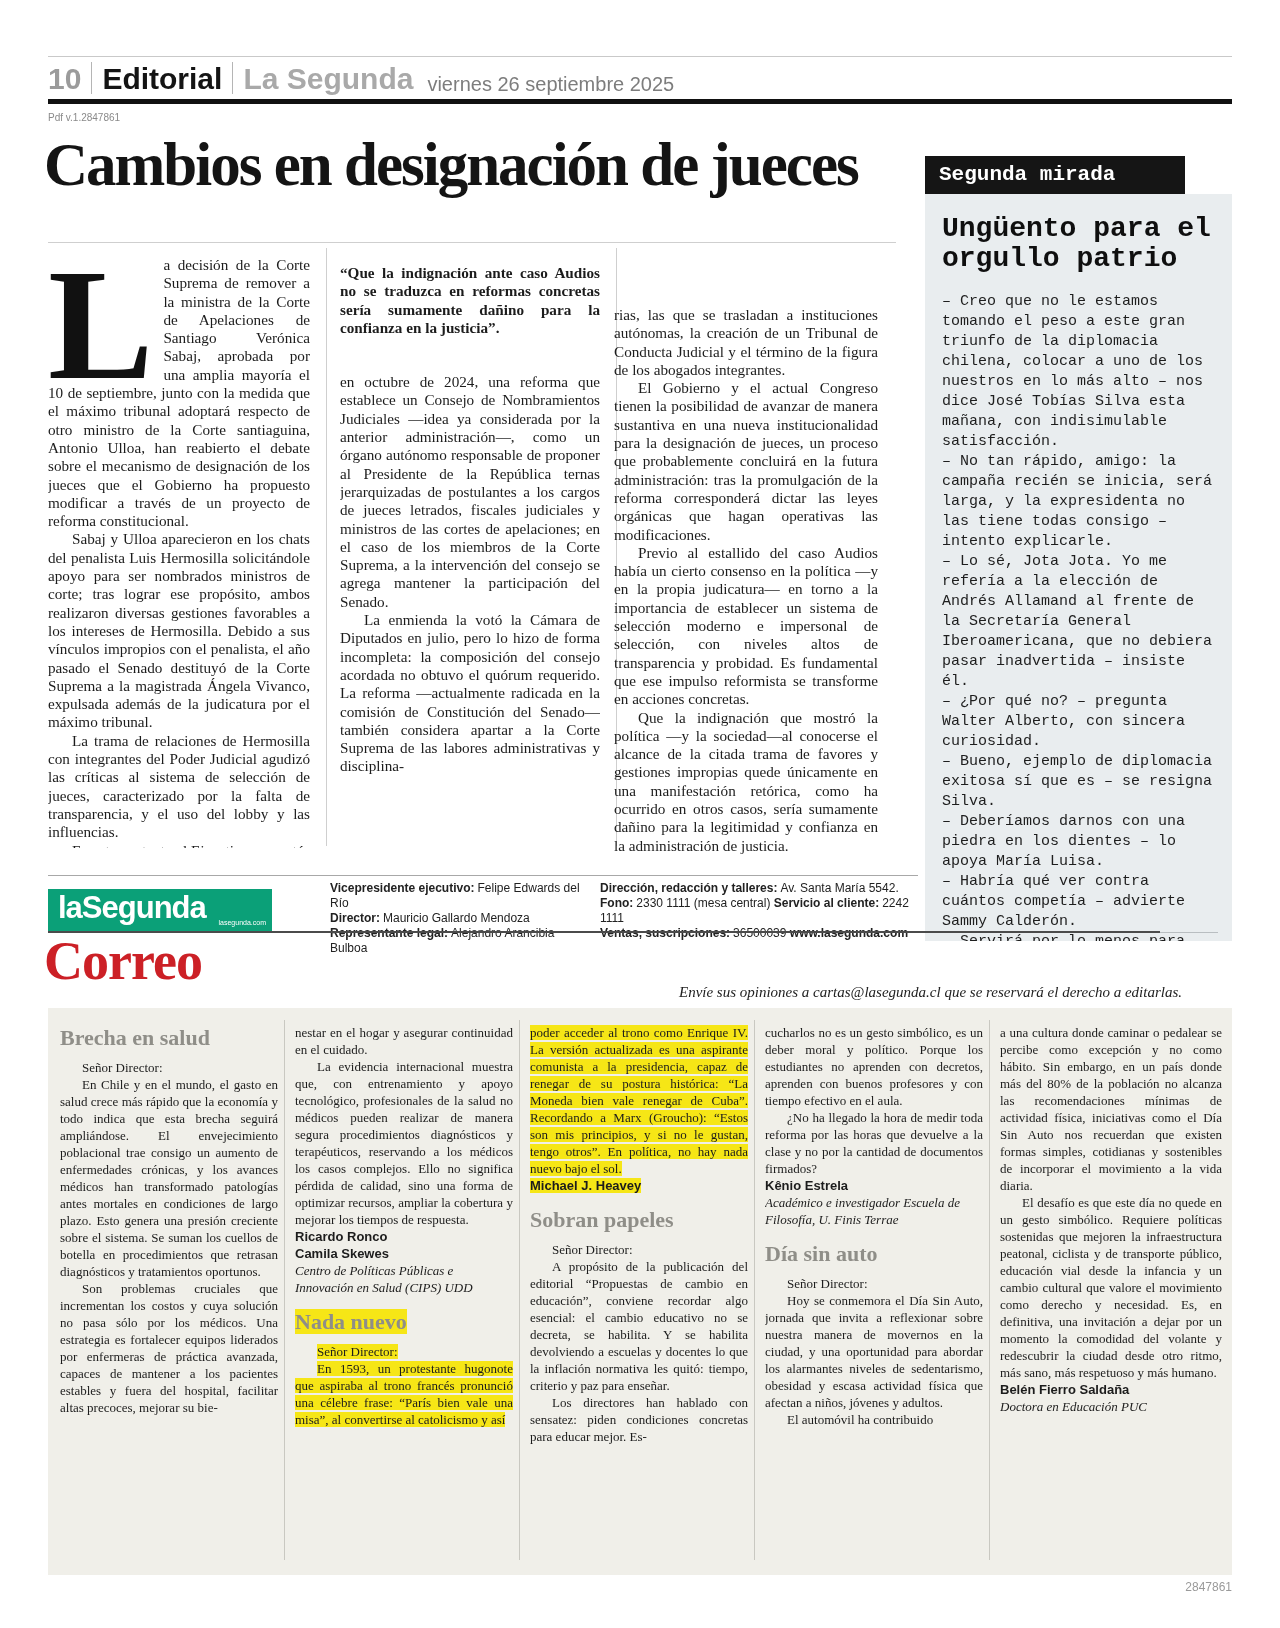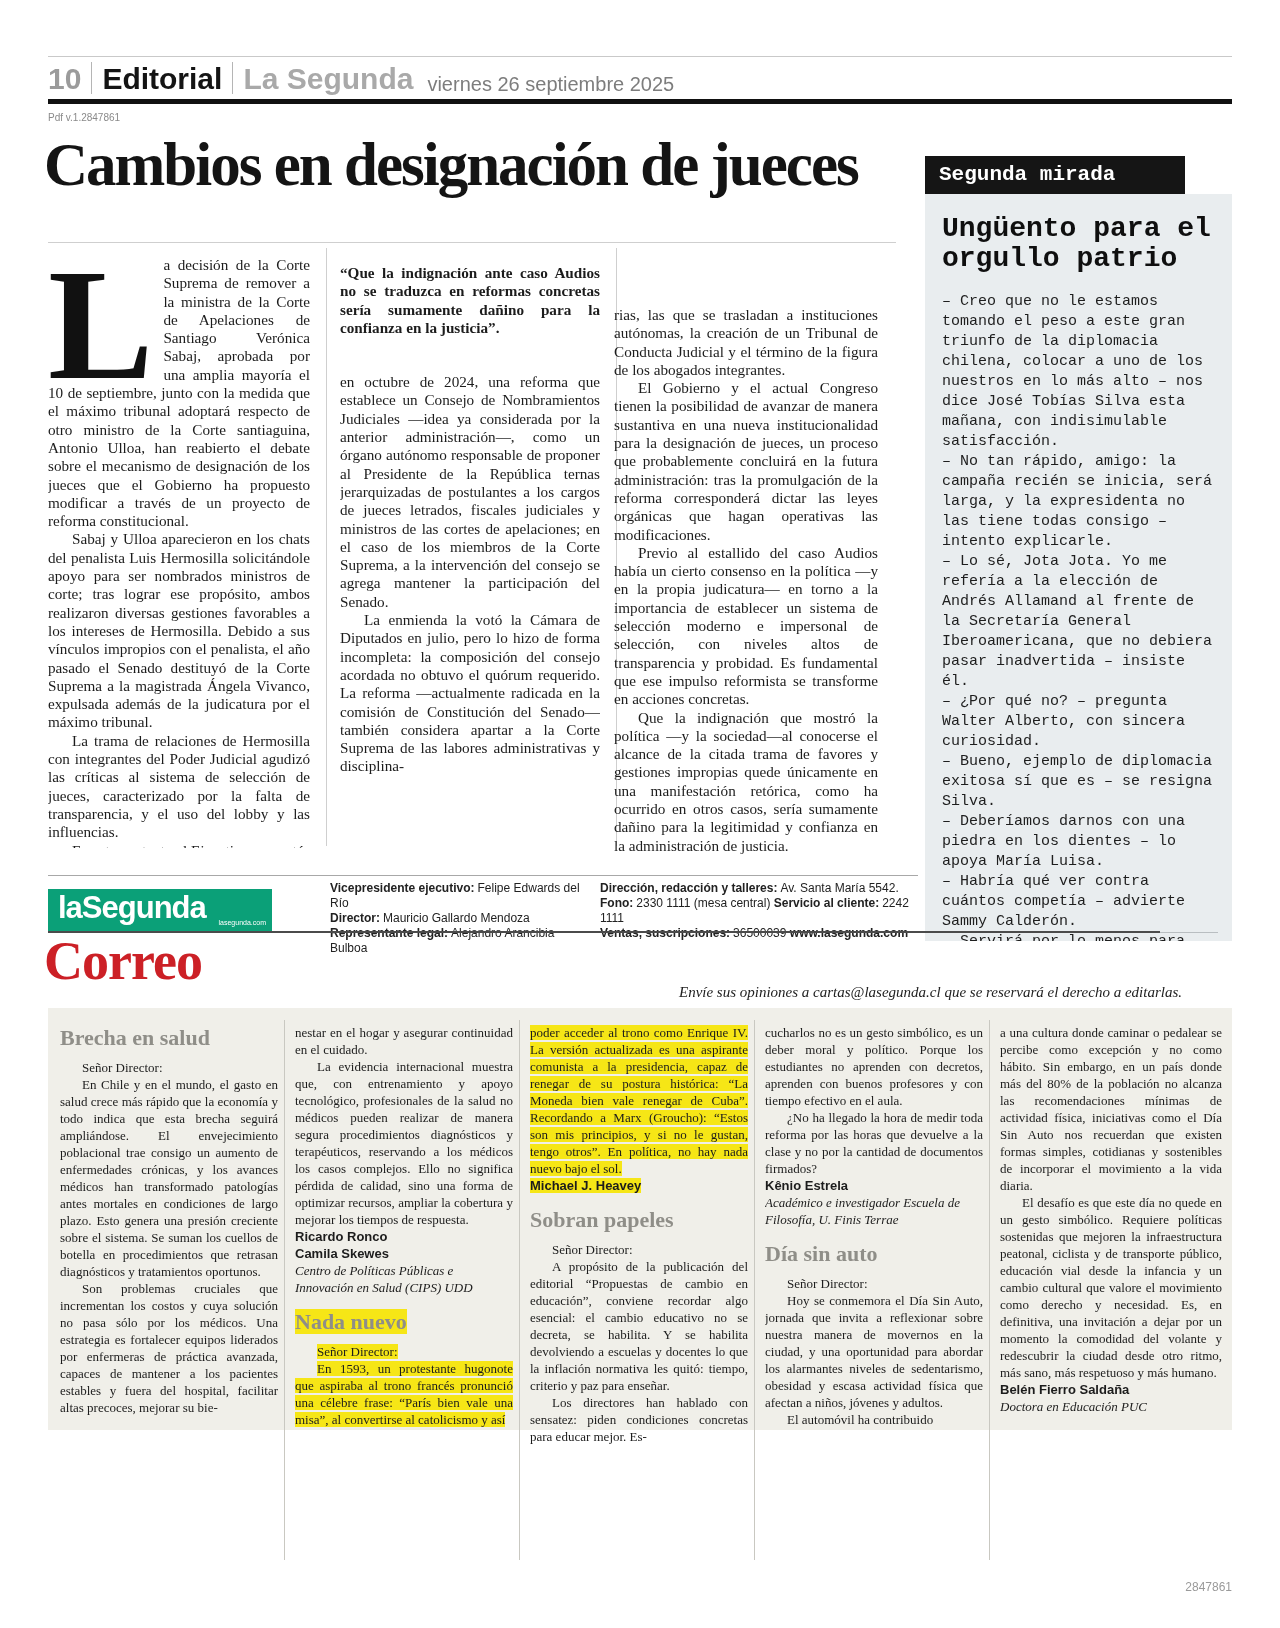--- a/index.html
+++ b/index.html
@@ -65,21 +65,21 @@
   .mh-contact { position:absolute; left:600px; top:881px; font-family:"Liberation Sans", sans-serif;
                 font-size:12px; line-height:15px; color:#222; width:330px; }
   .mh-staff b, .mh-contact b { margin-right:3px; }
   .mh-darkrule { position:absolute; left:48px; top:931px; width:1112px; height:2px; background:#4b4b4b; }
 
   
   .correo-title { position:absolute; left:44px; top:934px; font-family:"Liberation Serif", serif;
                   font-weight:700; font-size:54px; letter-spacing:-1px; color:#cc2026; line-height:1; }
   .correo-note { position:absolute; left:520px; top:984px; width:662px; text-align:right;
                  font-style:italic; font-size:15px; color:#222; }
-  .correo-panel { position:absolute; left:48px; top:1008px; width:1184px; height:422px; background:#f0efe9; }
+  .correo-panel { position:absolute; left:48px; top:1008px; width:1184px; height:567px; background:#f0efe9; }
   .co-col { position:absolute; top:16px; width:218px; height:538px; overflow:hidden; }
   .co-col p { font-size:13px; line-height:17px; text-align:justify; color:#1c1c1c; }
   .co-col p.indent { text-indent:22px; }
   .co-c1 { left:12px; } .co-c2 { left:247px; } .co-c3 { left:482px; }
   .co-c4 { left:717px; } .co-c5 { left:952px; width:222px; }
   .co-vsep { position:absolute; top:12px; width:1px; height:540px; background:#c9c8c1; }
   .co-heading { font-family:"Liberation Serif", serif; font-weight:700; font-size:22px;
                 color:#8f8e88; margin:14px 0 10px; line-height:1.05; }
   .co-heading:first-child { margin-top:2px; }
   .co-sig { font-family:"Liberation Sans", sans-serif; font-weight:bold; font-size:14.5px;

